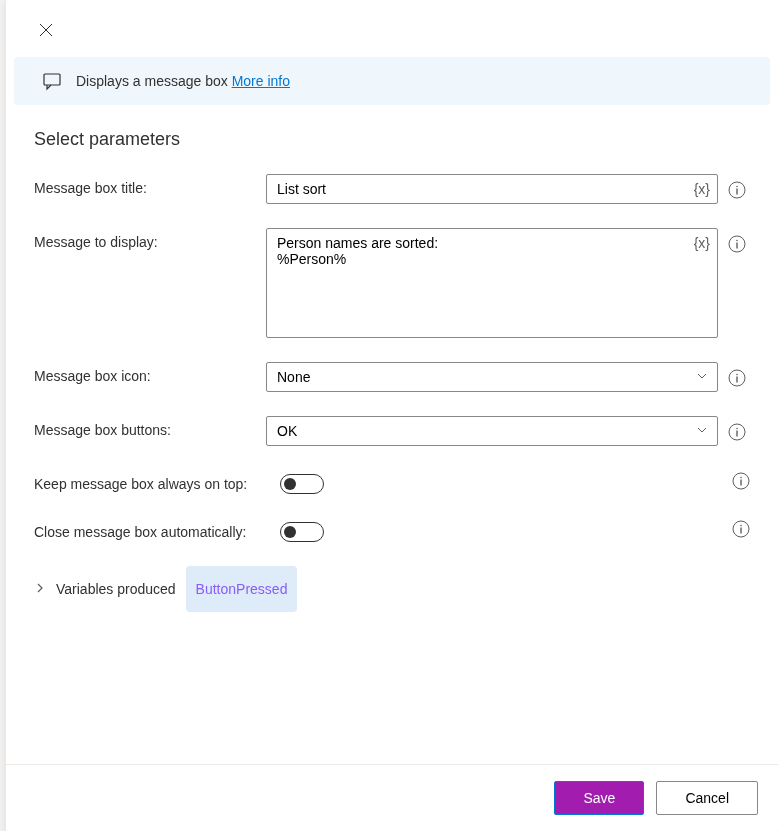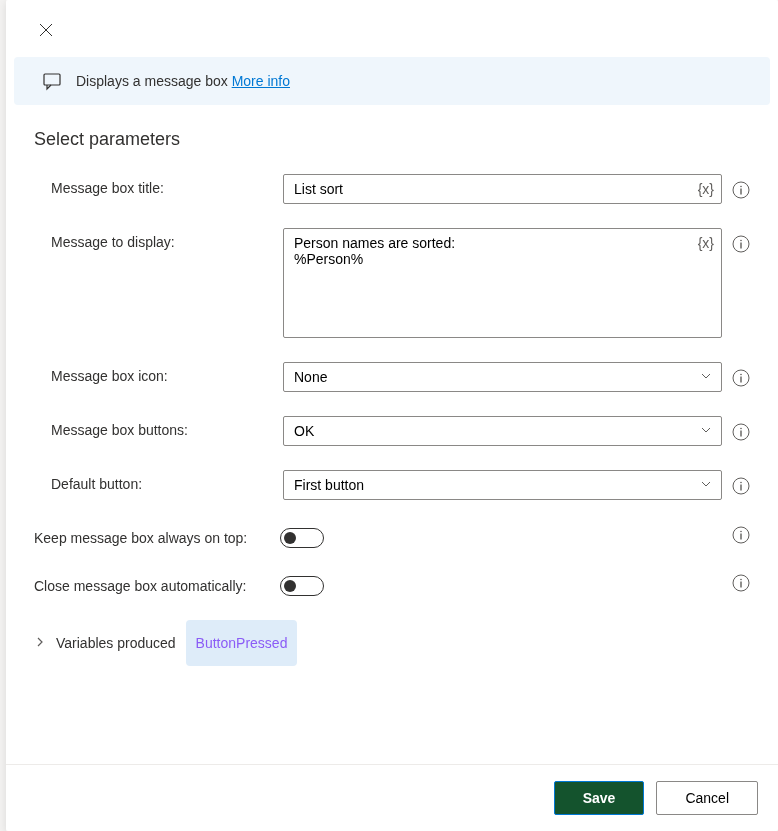--- a/index.html
+++ b/index.html
@@ -63,21 +63,20 @@
     .section-title {
       font-size: 18px;
       font-weight: 400;
       margin-bottom: 24px;
       color: #323130;
     }
     .field-row {
       display: flex;
       align-items: flex-start;
       margin-bottom: 24px;
-      margin-left: 17px;
     }
     .field-label {
       width: 232px;
       padding-top: 6px;
       font-size: 14px;
       color: #323130;
     }
     .field-input-wrap {
       flex: 1;
       display: flex;
@@ -215,24 +214,24 @@
     .footer-spacer { flex: 1; }
     .btn {
       padding: 8px 28px;
       border-radius: 2px;
       font-size: 14px;
       cursor: pointer;
       border: 1px solid #8A8886;
       background: #fff;
     }
     .btn-primary {
-      background: #14532d;
+      background: #a21caf;
       border-color: #0078D4;
       color: #fff;
-      font-weight: 700;
+      font-weight: 400;
     }
     .ghost-left {
       position: absolute; left:0; top:0; bottom:0; width:6px;
       background: #f3f2f1;
     }
   </style>
 </head>
 <body>
 
 <div class="ghost-left"></div>
@@ -332,40 +331,20 @@
         <span class="info-icon">
           <svg width="18" height="18" viewBox="0 0 18 18">
               <circle cx="9" cy="9" r="8" fill="none" stroke="currentColor"></circle>
               <circle cx="9" cy="5.5" r="0.8" fill="currentColor"></circle>
               <rect x="8.3" y="7.5" width="1.4" height="6" fill="currentColor"></rect>
             </svg>
         </span>
       </div>
     </div>
 
-    <div class="field-row">
-      <div class="field-label">Default button:</div>
-      <div class="field-input-wrap">
-        <div class="select-wrap">
-          <input type="text" readonly="" class="select-input" value="First button" style="">
-          <span class="select-chevron">
-            <svg width="12" height="12" viewBox="0 0 12 12">
-                <path d="M2 4 L6 8 L10 4" fill="none" stroke="currentColor" stroke-width="1"></path>
-              </svg>
-          </span>
-        </div>
-        <span class="info-icon">
-          <svg width="18" height="18" viewBox="0 0 18 18">
-              <circle cx="9" cy="9" r="8" fill="none" stroke="currentColor"></circle>
-              <circle cx="9" cy="5.5" r="0.8" fill="currentColor"></circle>
-              <rect x="8.3" y="7.5" width="1.4" height="6" fill="currentColor"></rect>
-            </svg>
-        </span>
-      </div>
-    </div>
 
     <div class="toggle-row">
       <div class="field-label">Keep message box always on top:</div>
       <div class="field-input-wrap">
         <div class="toggle">
           <div class="toggle-knob"></div>
         </div>
         <span class="info-icon" style="margin-top:0">
           <svg width="18" height="18" viewBox="0 0 18 18">
               <circle cx="9" cy="9" r="8" fill="none" stroke="currentColor"></circle>

